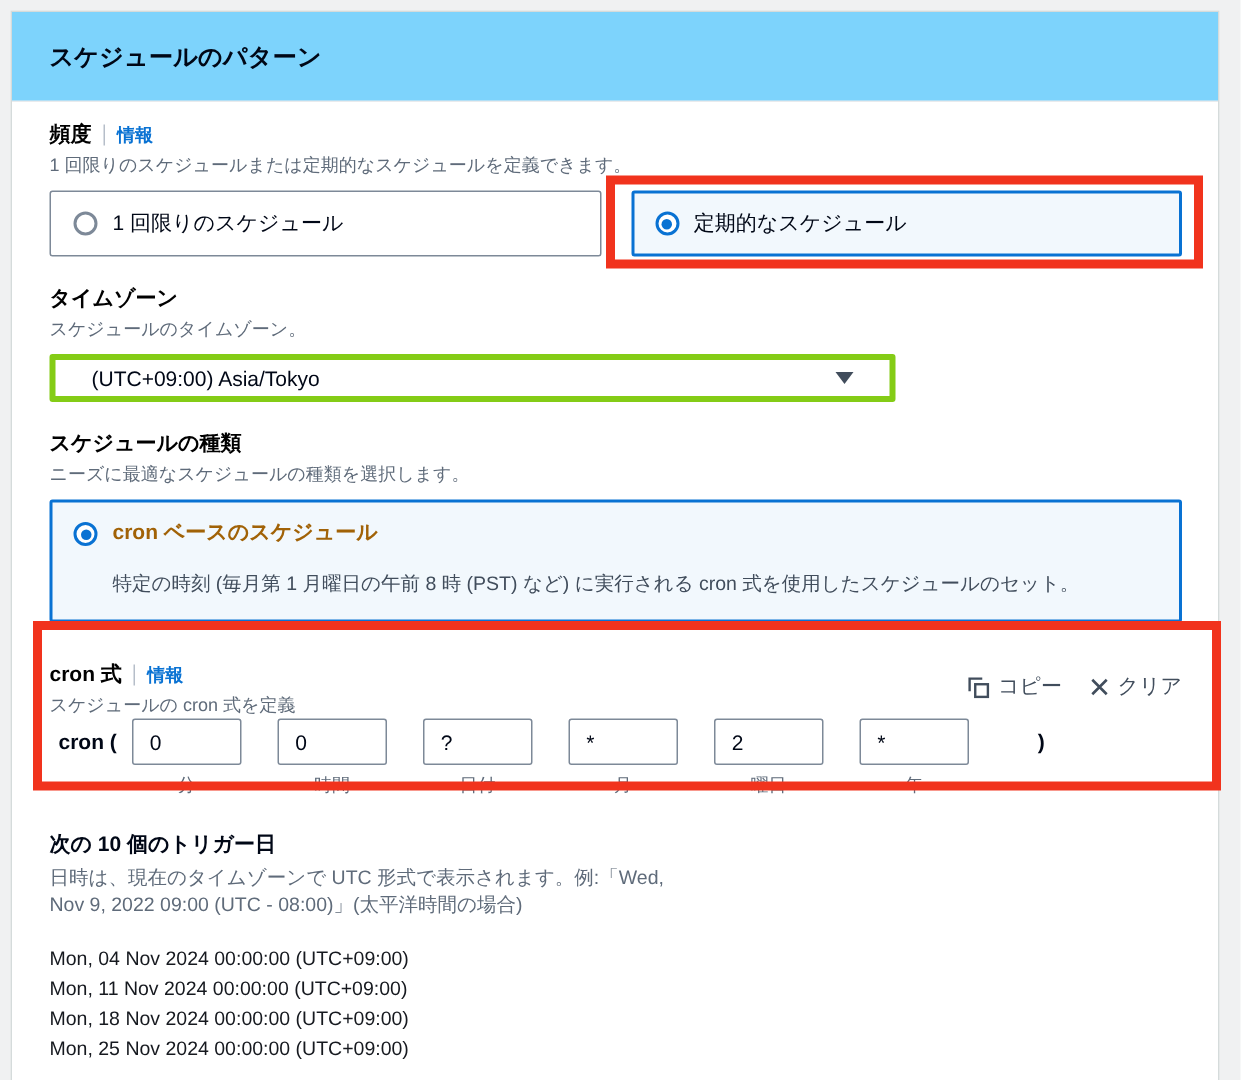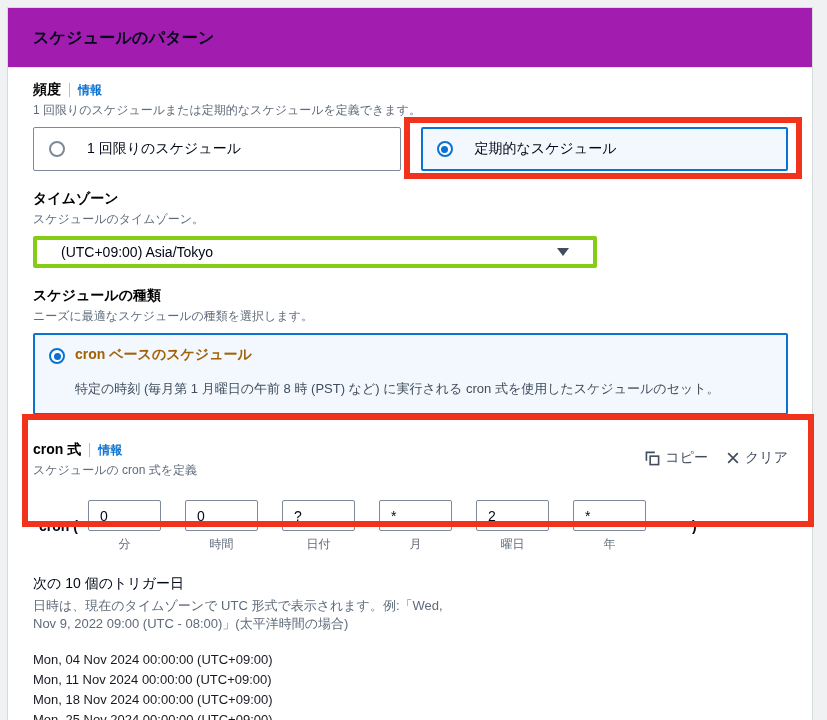--- a/index.html
+++ b/index.html
@@ -11,40 +11,40 @@
   }
   .page { position: relative; width: 827px; height: 720px; }
 
   .card {
     position: absolute; left: 7px; top: 7px;
     width: 806px; height: 760px;
     background: #ffffff;
     border: 1px solid #d5dbdb;
   }
   .card-header {
-    background: #a21caf;
+    background: #7dd3fc;
     border-bottom: 1px solid #e9ebed;
     padding: 20px 24px 18px 25px;
   }
   .card-header h2 { font-size: 16px; font-weight: 700; color: #000716; letter-spacing: .2px; }
   .card-body { padding: 13px 24px 0 25px; }
 
   .label-row { display: flex; align-items: center; }
   .label { font-size: 14px; font-weight: 700; color: #000000; }
   .vdiv { width: 1px; height: 14px; background: #b6bec9; margin: 0 8px; }
   .info-link { font-size: 12px; font-weight: 700; color: #0972d3; text-decoration: none; cursor: pointer; }
   .desc { font-size: 12px; color: #5f6b7a; margin-top: 3px; }
 
   
   .tile-row { display: flex; gap: 20px; margin-top: 8px; }
   .tile {
     flex: 1; height: 44px;
     border: 1px solid #7d8998; border-radius: 2px;
     background: #fff;
-    display: flex; align-items: center; gap: 22px;
+    display: flex; align-items: center; gap: 10px;
     padding: 0 15px; cursor: pointer;
   }
   .tile.selected { border: 2px solid #0972d3; background: #f2f8fd; padding: 0 14px; }
   .tile-label { font-size: 14px; color: #000716; }
 
   .radio {
     width: 16px; height: 16px; border-radius: 50%;
     border: 2px solid #7d8998; background: #fff;
     display: inline-flex; align-items: center; justify-content: center;
     flex: none;
@@ -80,36 +80,36 @@
   .cron-section { margin-top: 26px; }
   .cron-head { display: flex; justify-content: space-between; align-items: flex-start; }
   .cron-actions { display: flex; align-items: center; gap: 18px; margin-top: 8px; }
   .icon-btn {
     display: inline-flex; align-items: center; gap: 5px;
     background: none; border: none; cursor: pointer;
     font-family: inherit; font-size: 14px; color: #414d5c;
   }
   .icon-btn svg { display: block; }
 
-  .cron-row { display: flex; align-items: center; margin-top: 21px; }
+  .cron-row { display: flex; align-items: flex-start; margin-top: 0; }
   .cron-paren { font-size: 14px; font-weight: 700; color: #000716; line-height: 31px; }
   .cron-prefix { margin: 0 10px 0 6px; }
   .cron-suffix { margin-left: 22px; }
   .cron-col { width: 73px; margin-right: 24px; text-align: center; }
   .cron-input {
     width: 73px; height: 31px;
     border: 1px solid #7d8998; border-radius: 2px;
     font-family: inherit; font-size: 14px; color: #000716;
     padding: 0 0 0 11px; background: #fff;
   }
   .cron-col-label { font-size: 12px; color: #5f6b7a; margin-top: 5px; }
 
   
   .next-section { margin-top: 22px; }
-  .next-title { font-size: 14px; font-weight: 400; color: #000716; }
+  .next-title { font-size: 14px; font-weight: 700; color: #000716; }
   .next-desc { font-size: 13px; color: #5f6b7a; margin-top: 4px; max-width: 432px; line-height: 18px; }
   .dates { margin-top: 17px; }
   .date-item { font-size: 13px; color: #16191f; line-height: 20px; }
 
   
   .red-box { position: absolute; border: 6px solid #f1331d; pointer-events: none; z-index: 10; }
   .red-box-1 { left: 404px; top: 117px; width: 398px; height: 62px; }
   .red-box-2 { left: 22px; top: 414px; width: 792px; height: 113px; }
 </style>
 </head>

